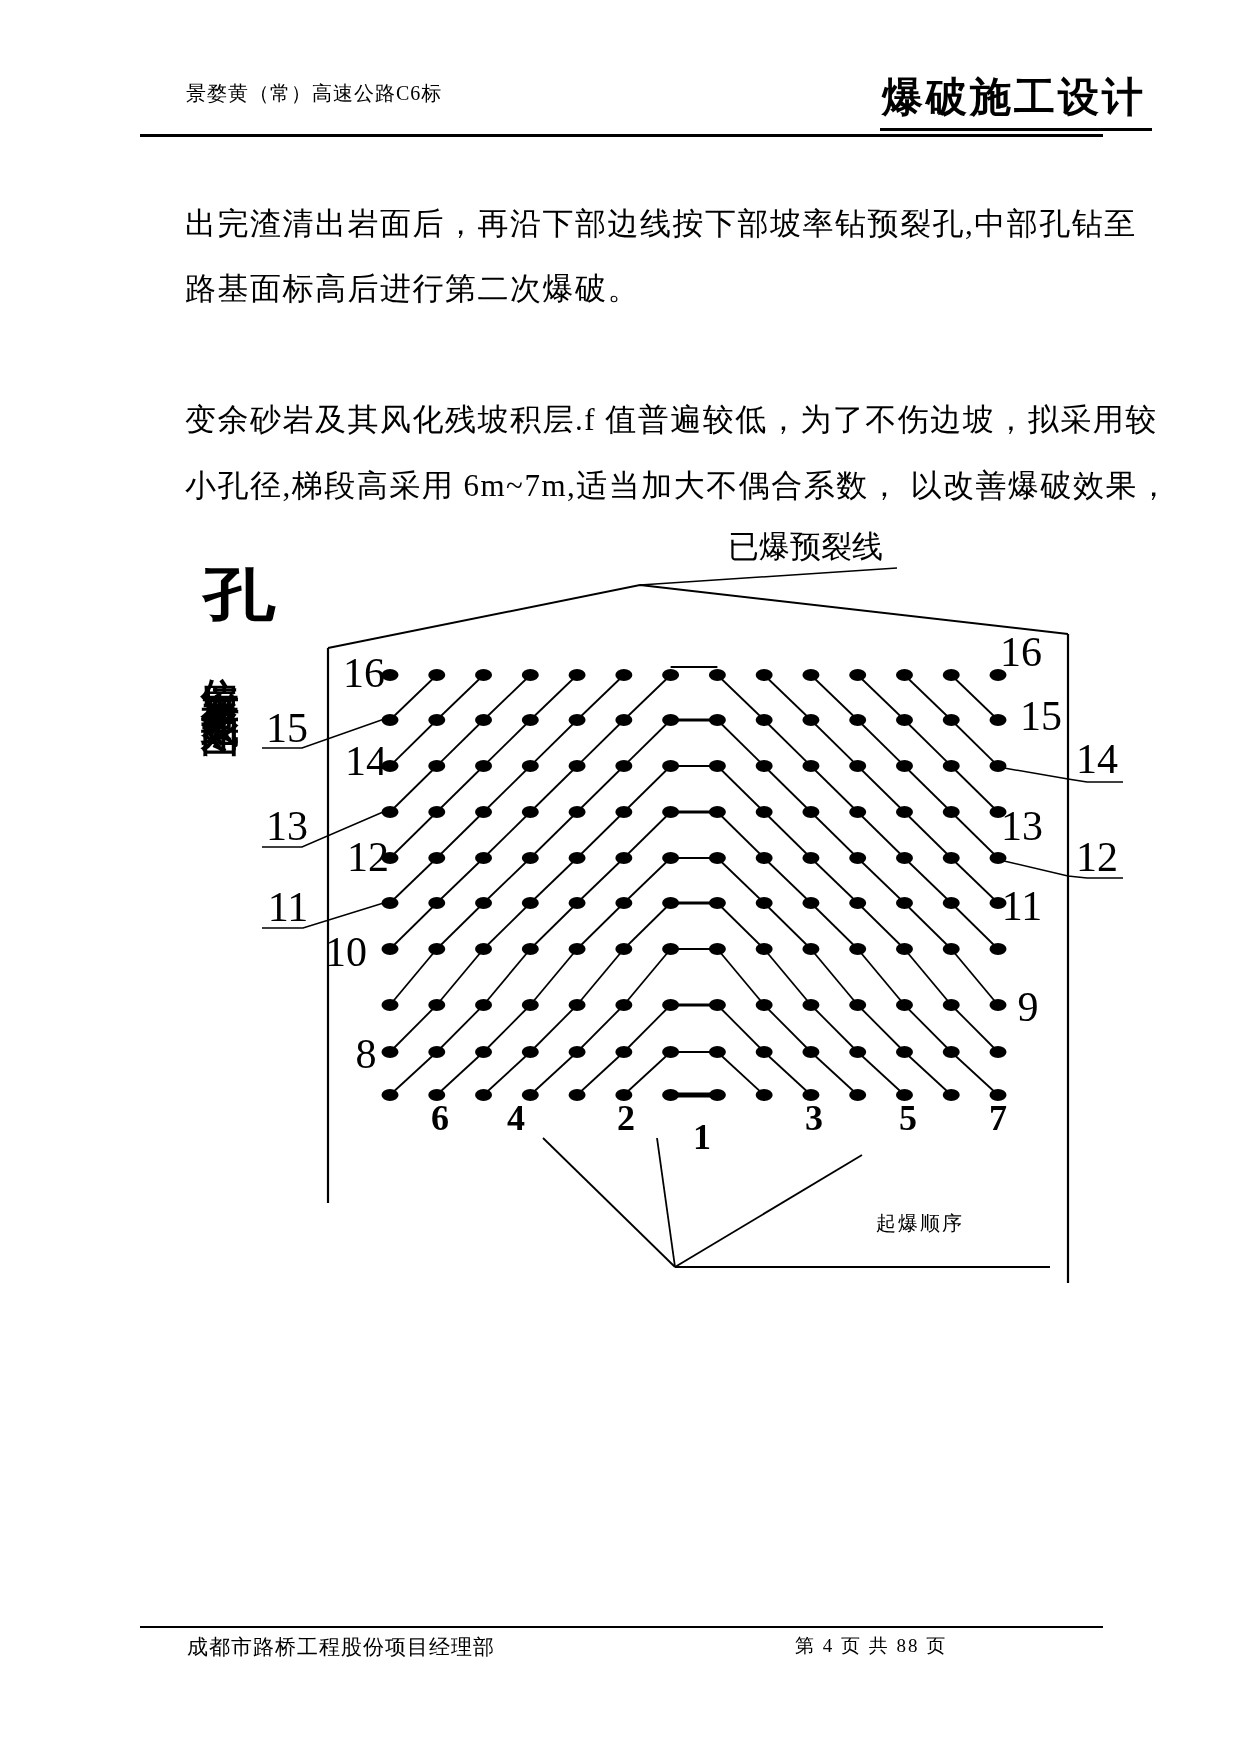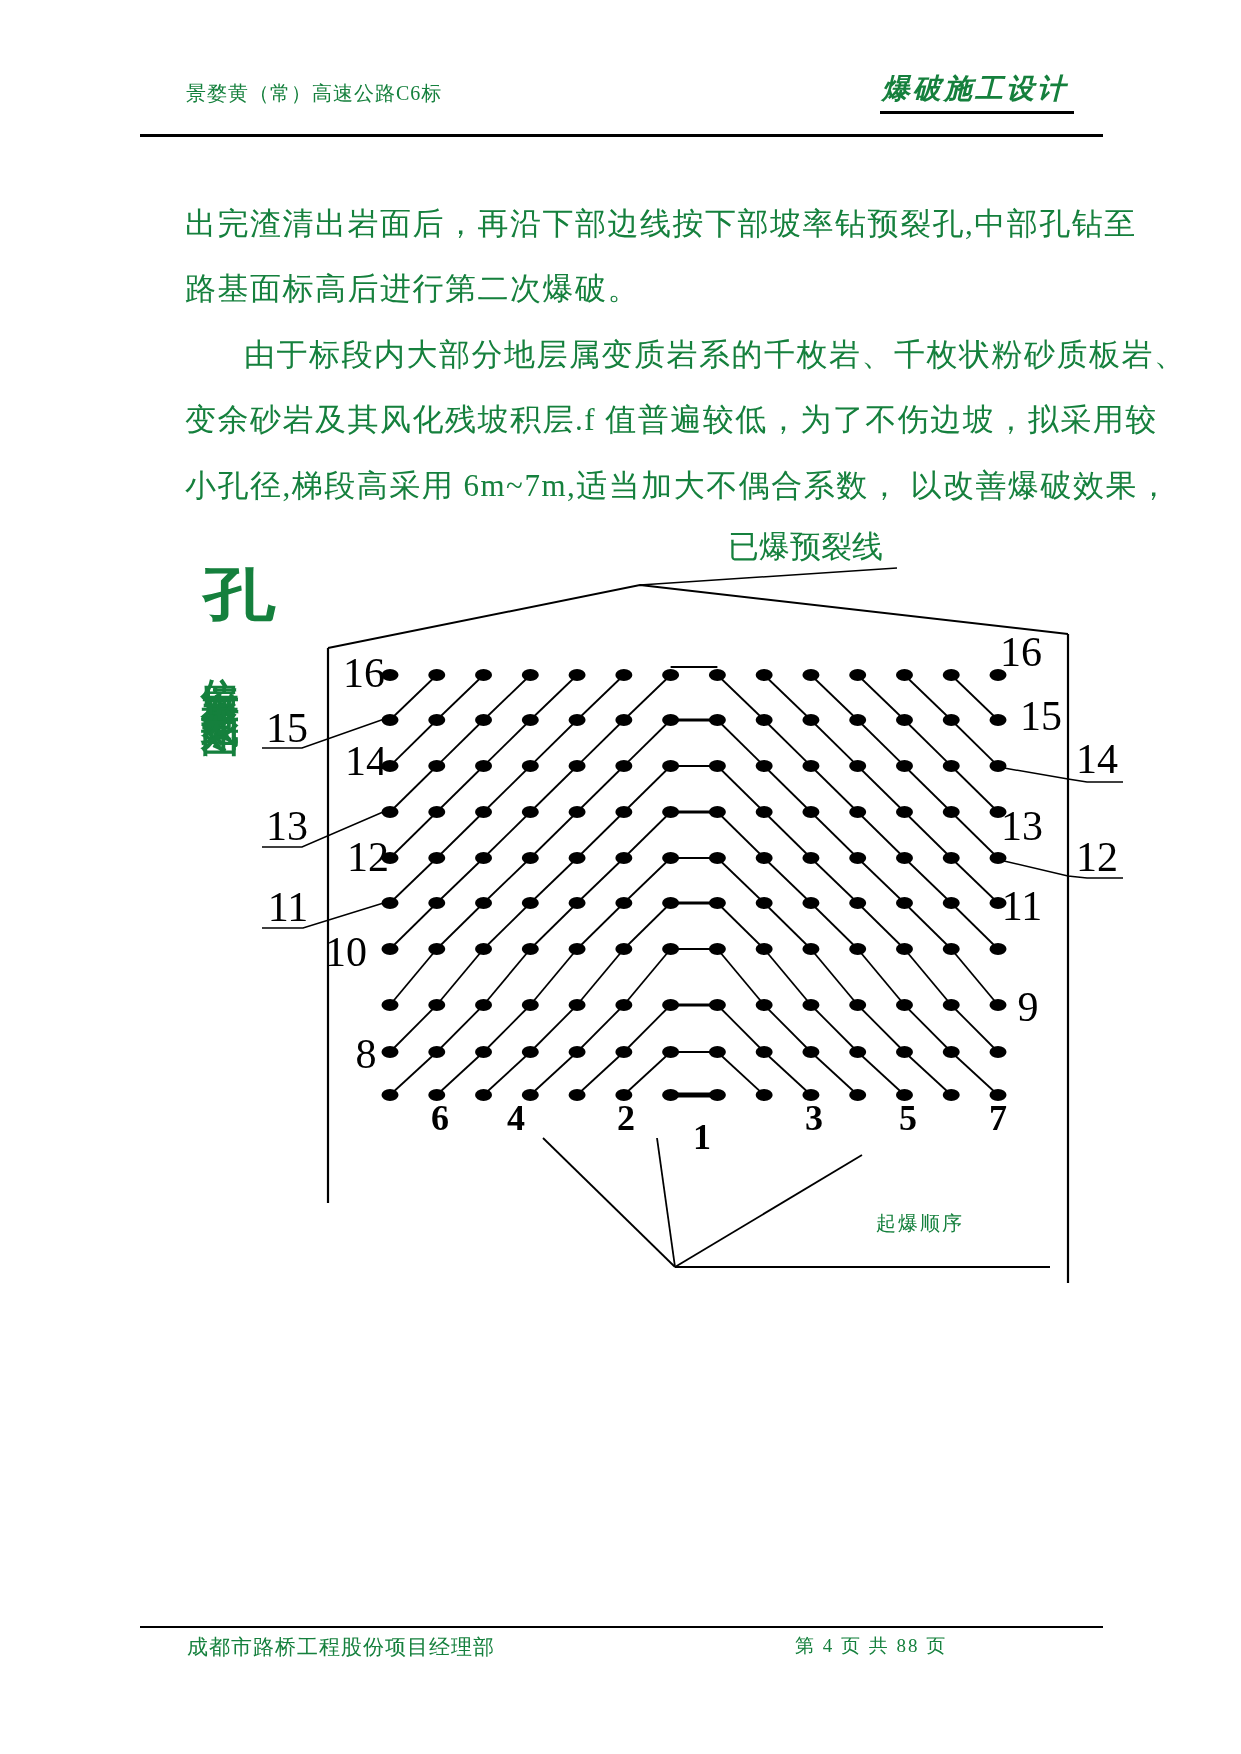--- a/index.html
+++ b/index.html
@@ -2,27 +2,27 @@
 <html><head>
 <meta charset="utf-8">
 <style>
   html,body{margin:0;padding:0;background:#e8e8e8;}
   .page{
     position:relative;
     width:1241px;height:1754px;
     margin:0 auto;
     background:#ffffff;
     font-family:"Liberation Serif","DejaVu Serif",serif;
-    color:#15803d;
+    color:#000000;
     overflow:hidden;
   }
   .abs{position:absolute;white-space:nowrap;}
   .hdr-left{left:186px;top:80px;font-size:20px;letter-spacing:1px;}
   .hdr-right{
-    left:880px;top:70px;font-size:28px;font-weight:bold;font-style:italic;
+    left:880px;top:70px;font-size:41px;font-weight:bold;
     letter-spacing:3px;border-bottom:3px solid #000;padding:0 6px 3px 2px;
   }
   .hdr-rule{left:140px;top:134px;width:963px;height:3px;background:#000;}
   .para{left:185px;font-size:31px;letter-spacing:1.5px;margin-top:48px;}
   .p0{top:155px;}
   .p1{top:220px;}
   .p2{top:286px;left:244px;}
   .p3{top:351px;}
   .p4{top:417px;}
   .p5{top:482px;}
@@ -43,21 +43,20 @@
 <body>
 
 <div class="page">
 
   <div class="abs hdr-left">景婺黄（常）高速公路C6标</div>
   <div class="abs hdr-right">爆破施工设计</div>
   <div class="abs hdr-rule"></div>
 
   <div class="abs para p0">出完渣清出岩面后，再沿下部边线按下部坡率钻预裂孔,中部孔钻至</div>
   <div class="abs para p1">路基面标高后进行第二次爆破。</div>
-  <div class="abs para p2">由于标段内大部分地层属变质岩系的千枚岩、千枚状粉砂质板岩、</div>
   <div class="abs para p3">变余砂岩及其风化残坡积层.f 值普遍较低，为了不伤边坡，拟采用较</div>
   <div class="abs para p4">小孔径,梯段高采用 6m~7m,适当加大不偶合系数， 以改善爆破效果，</div>
 
   <div class="abs big-kong">孔</div>
   <div class="abs vtext">位置布置形式如图：</div>
 
   <div class="abs lbl-prefracture">已爆预裂线</div>
   <div class="abs lbl-sequence">起爆顺序</div>
 
   <svg class="diagram" width="1241" height="1754" viewBox="0 0 1241 1754" xmlns="http://www.w3.org/2000/svg">

